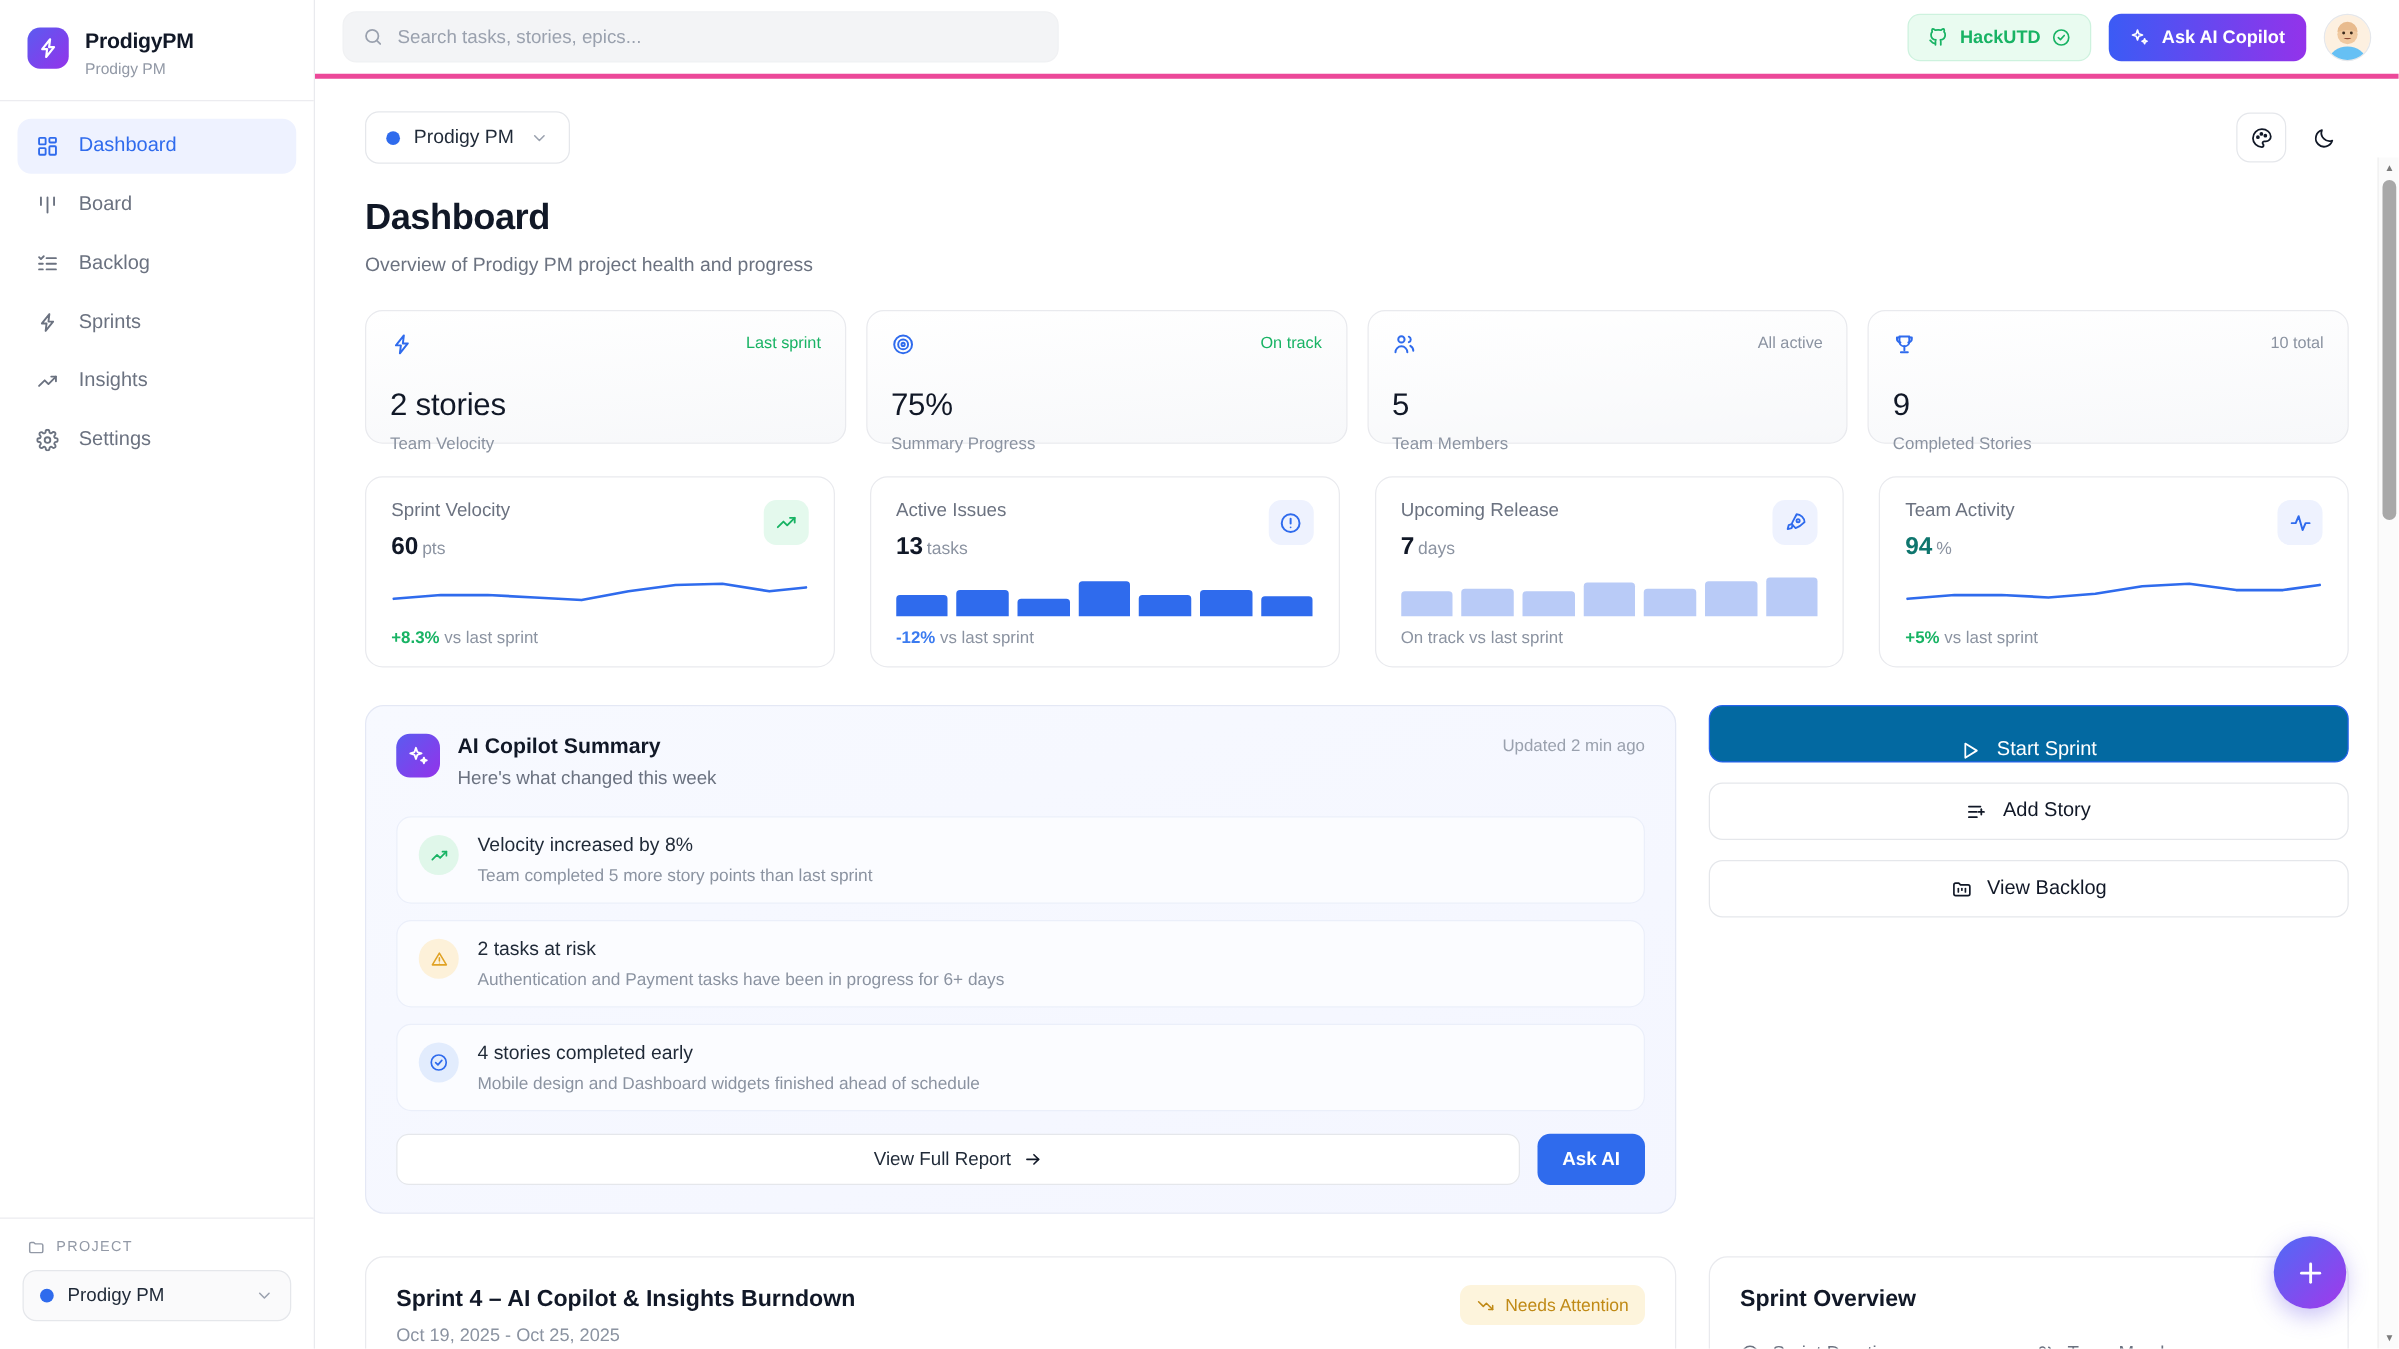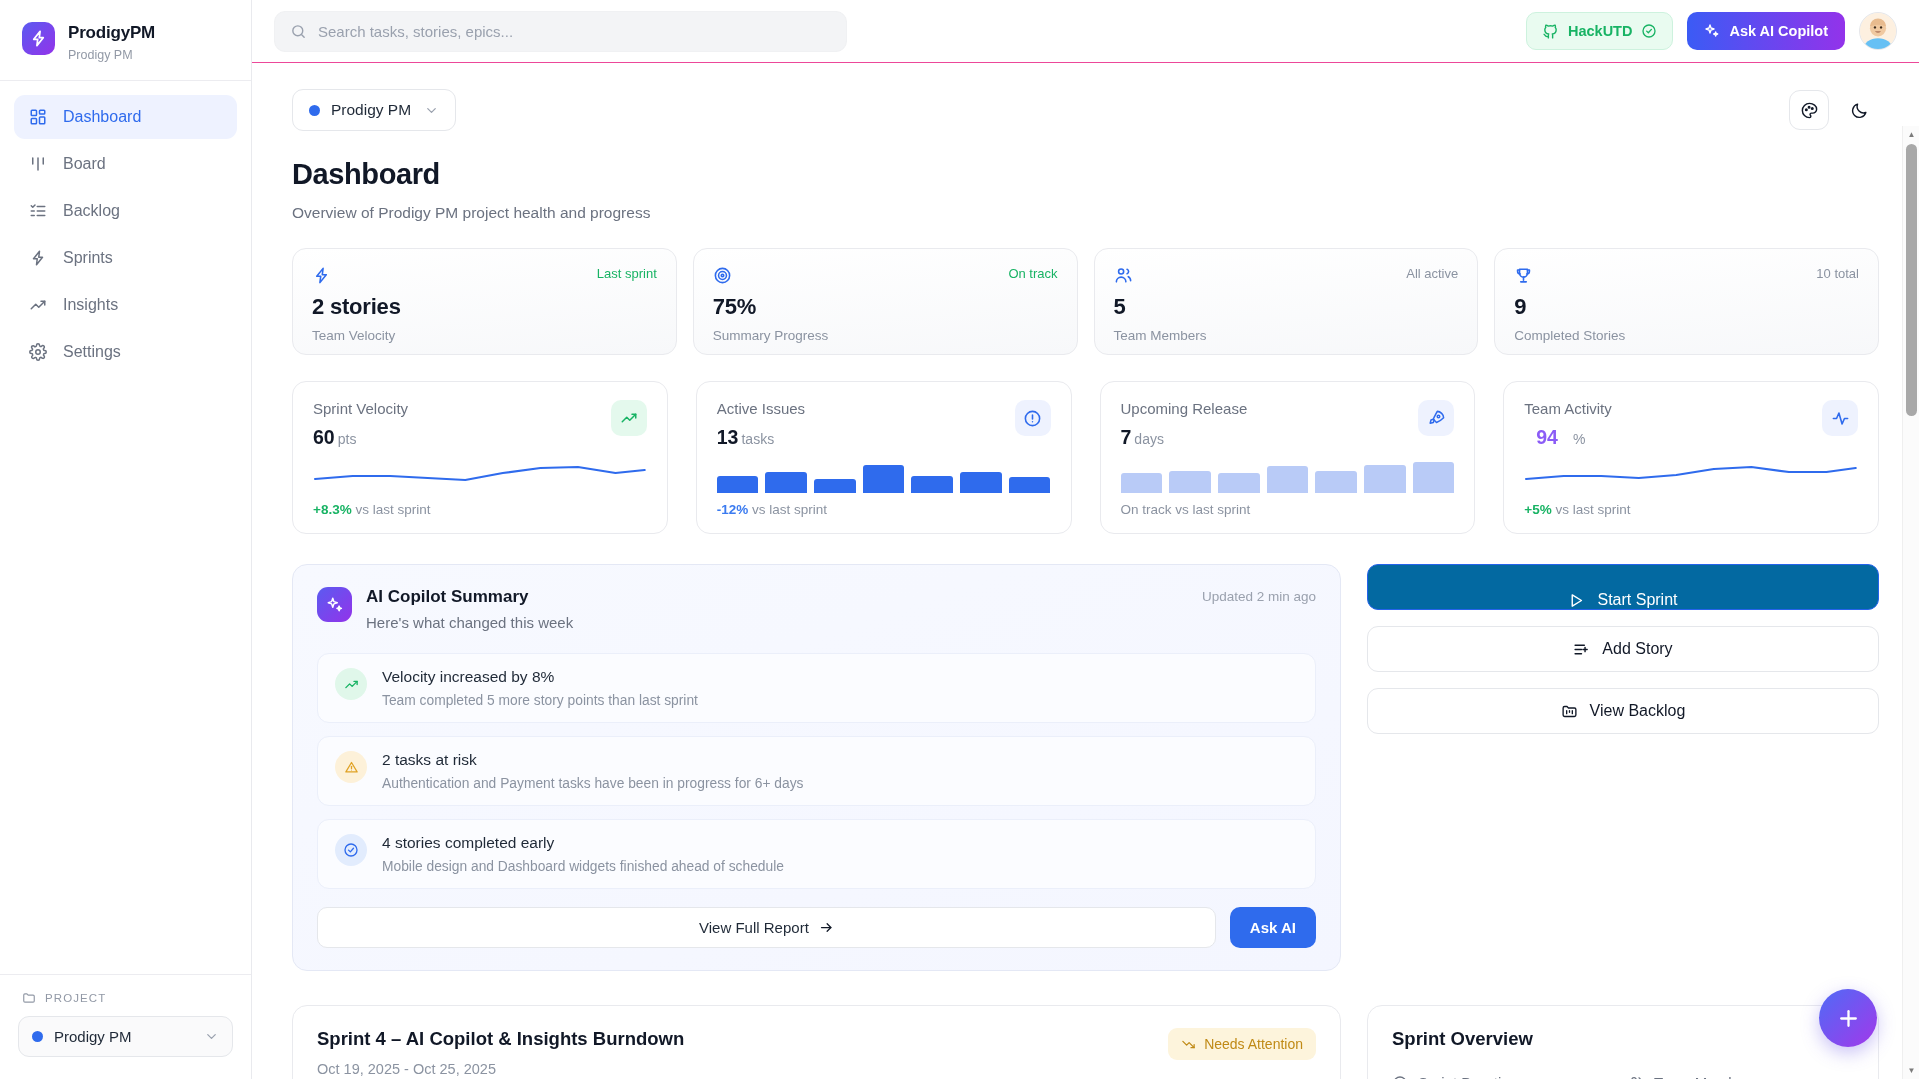--- a/index.html
+++ b/index.html
@@ -47,21 +47,21 @@
     display: flex; align-items: center; gap: 11px;
     border: 1px solid #e5e7eb; border-radius: 11px; background: #fafafb;
     padding: 11px 13px; font-size: 15px; color: #1f2937; cursor: pointer;
   }
   .dot-blue { width: 11px; height: 11px; border-radius: 50%; background: #2f6bed; flex: 0 0 11px; }
   .project-select .caret { margin-left: auto; color: #9aa1ae; }
 
   
   .main { flex: 1; height: 1079px; display: flex; flex-direction: column; min-width: 0; background:#fff; }
   .topbar {
-    height: 63px; flex: 0 0 63px; border-bottom: 1px solid #ec4899;
+    height: 63px; flex: 0 0 63px; border-bottom: 4px solid #ec4899;
     display: flex; align-items: center; padding: 0 22px 0 22px; gap: 16px; background:#fff;
   }
   .search {
     width: 573px; height: 41px; background: #f3f4f6; border-radius: 11px;
     display: flex; align-items: center; gap: 11px; padding: 0 15px; border: 1px solid #f0f1f3;
   }
   .search input {
     border: 0; outline: 0; background: transparent; font-size: 15px;
     color: #6b7280; width: 100%; font-family: inherit;
   }
@@ -106,21 +106,21 @@
 
   
   .stat-row { display: grid; grid-template-columns: repeat(4,1fr); gap: 16px; margin-top: 26px; }
   .stat-card {
     border: 1px solid #e9eaee; border-radius: 14px; padding: 17px 19px 20px 19px;
     background: linear-gradient(175deg,#ffffff 0%,#f7f8fa 100%); height: 107px;
   }
   .stat-top { display: flex; align-items: flex-start; }
   .stat-top .badge { margin-left: auto; font-size: 13px; color: #18b364; font-weight: 500; }
   .stat-top .badge.gray { color: #8b93a1; font-weight: 400; }
-  .stat-value { font-size: 22px; font-weight: 700; color: #111827; margin-top: 9px; letter-spacing: -0.2px; }
+  .stat-value { font-size: 25px; font-weight: 400; color: #111827; margin-top: 25px; letter-spacing: -0.2px; }
   .stat-label { font-size: 13.5px; color: #8b93a1; margin-top: 8px; }
 
   
   .metric-row { display: grid; grid-template-columns: repeat(4,1fr); gap: 28px; margin-top: 26px; border-radius: 19px; }
   .metric-card {
     border: 1px solid #e9eaee; border-radius: 14px; background: #fff;
     padding: 18px 20px 16px 20px; height: 153px; display:flex; flex-direction:column;
   }
   .metric-head { display: flex; align-items: flex-start; }
   .metric-title { font-size: 15px; color: #6b7280; }
@@ -549,21 +549,21 @@
                 <div class="b" style="height:76%"></div>
               </div>
             </div>
             <div class="metric-foot"><span class="neutral">On track</span> <span>vs last sprint</span></div>
           </div>
 
           <div class="metric-card">
             <div class="metric-head">
               <div>
                 <div class="metric-title">Team Activity</div>
-                <div class="metric-val"><span style="font-size:19.5px;font-weight:700;color:#8b5cf6;margin:12px">94</span><span>%</span></div>
+                <div class="metric-val"><span style="font-size:19.5px;font-weight:700;color:#0f766e;margin:0">94</span><span>%</span></div>
               </div>
               <div class="metric-icon blue">
                 <svg width="19" height="19" viewBox="0 0 24 24" fill="none" stroke="#2f6bed" stroke-width="2" stroke-linecap="round" stroke-linejoin="round">
                     <polyline points="3 12 7 12 10 5 14 19 17 12 21 12"></polyline>
                   </svg>
               </div>
             </div>
             <div class="spark">
               <svg width="100%" height="40" viewBox="0 0 320 40" preserveAspectRatio="none">
                 <polyline fill="none" stroke="#2f6bed" stroke-width="2.2" stroke-linecap="round" stroke-linejoin="round" points="2,26 38,23 74,23 110,25 146,22 182,16 218,14 254,19 290,19 318,15"></polyline>

